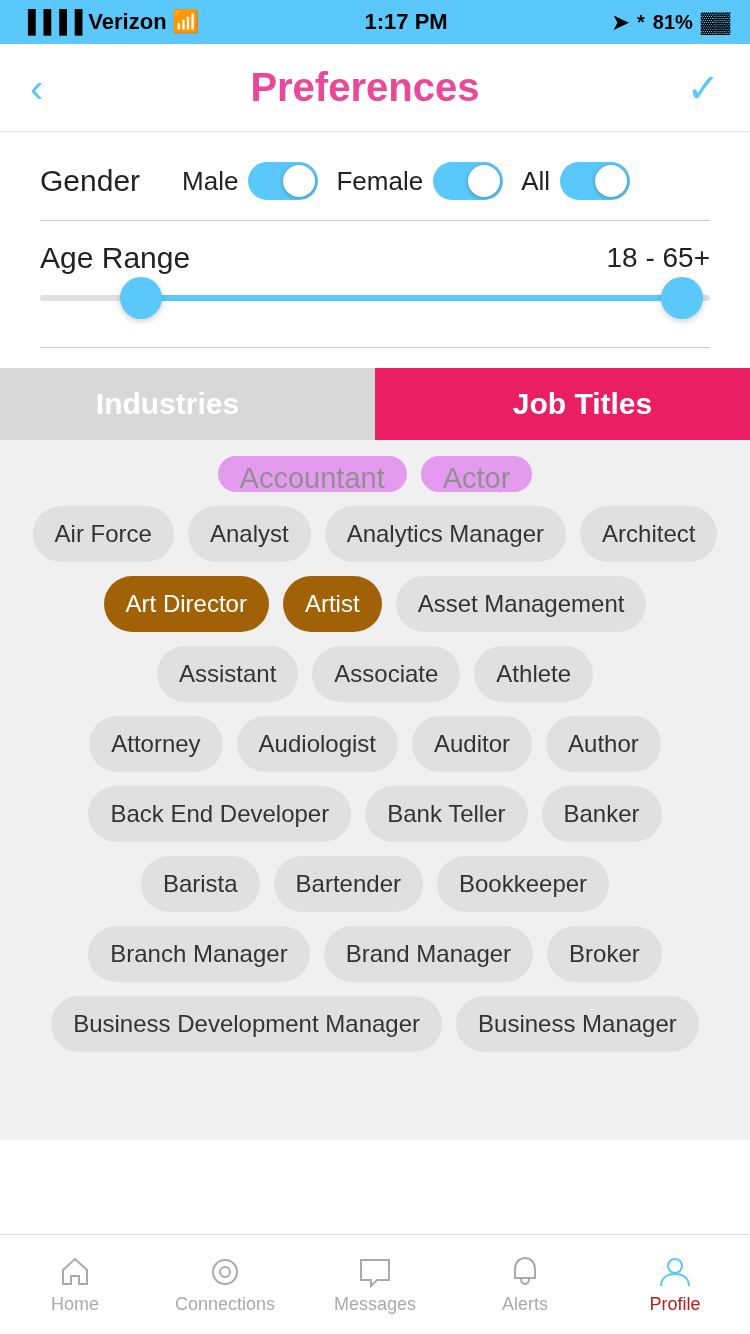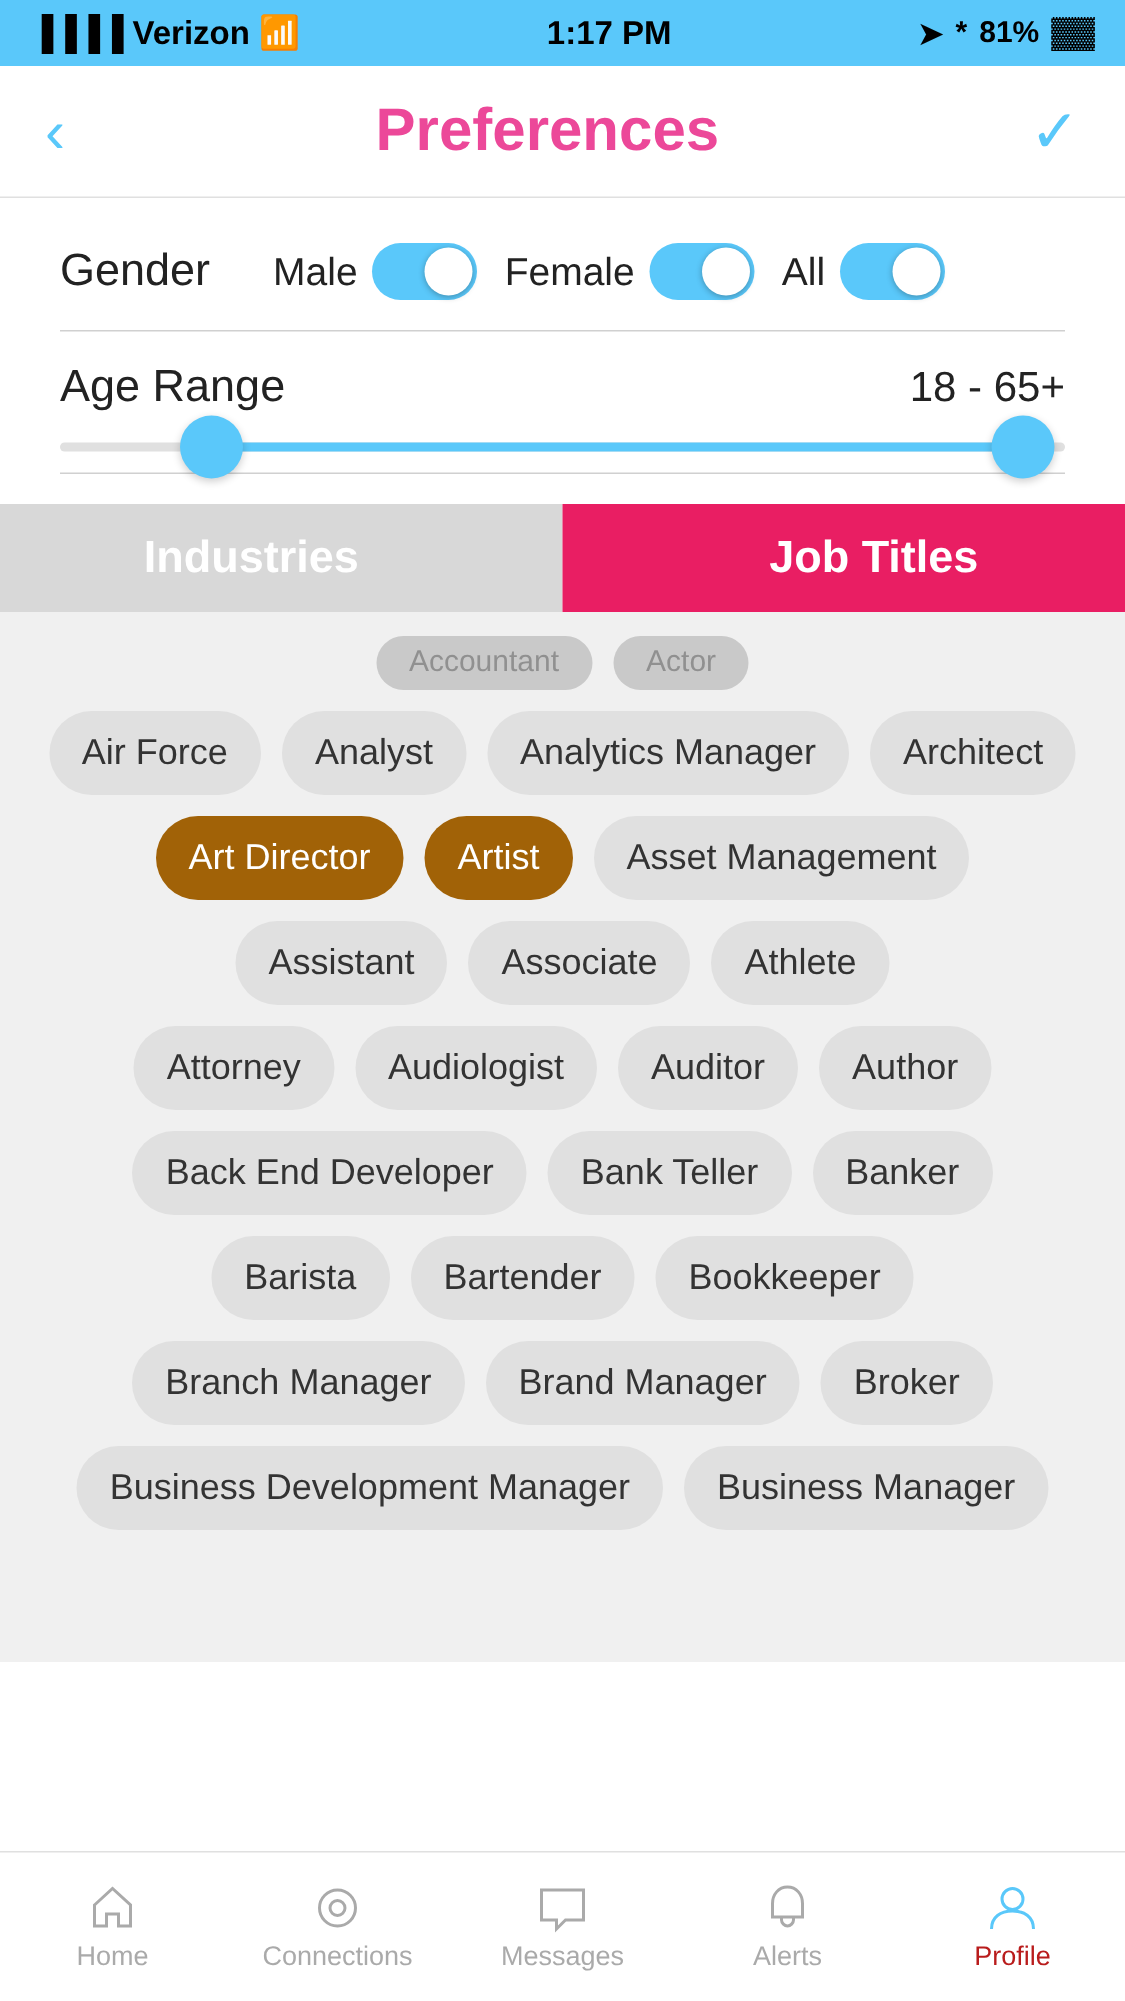--- a/index.html
+++ b/index.html
@@ -77,21 +77,21 @@
       background: #fff;
       border-radius: 50%;
       top: 3px;
       right: 3px;
       box-shadow: 0 1px 4px rgba(0,0,0,0.3);
     }
 
     
     .age-section {
       margin-bottom: 20px;
-      padding-bottom: 4px;
+      padding-bottom: 36px;
       border-bottom: 1px solid #d0d0d0;
     }
     .age-header {
       display: flex;
       justify-content: space-between;
       align-items: center;
       margin-bottom: 16px;
     }
     .section-label { font-size: 30px; color: #222; font-weight: 400; }
     .age-value { font-size: 28px; color: #222; }
@@ -246,24 +246,24 @@
     
     .tags-partial-row {
       display: flex;
       justify-content: center;
       gap: 14px;
       margin-bottom: 14px;
       overflow: hidden;
       height: 36px;
     }
     .tag-partial {
-      background: #a3a3a3;
+      background: #d946ef;
       border-radius: 30px;
       padding: 6px 22px;
-      font-size: 20px;
+      font-size: 29px;
       color: #333;
       cursor: pointer;
       white-space: nowrap;
     }
   </style>
 </head>
 <body>
 
 <div class="status-bar">
   <div class="status-left">

